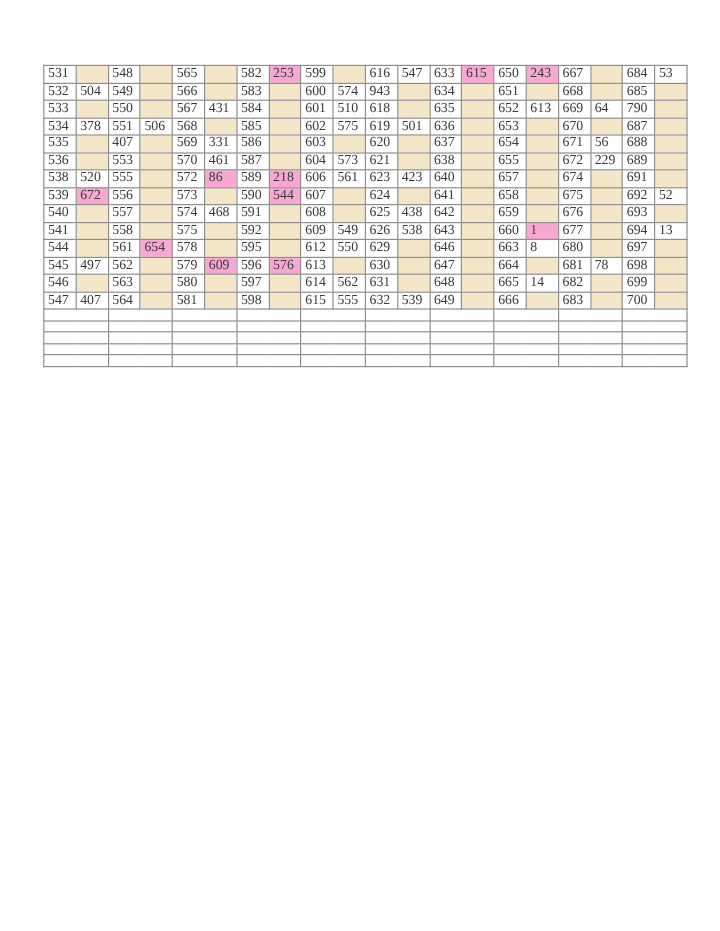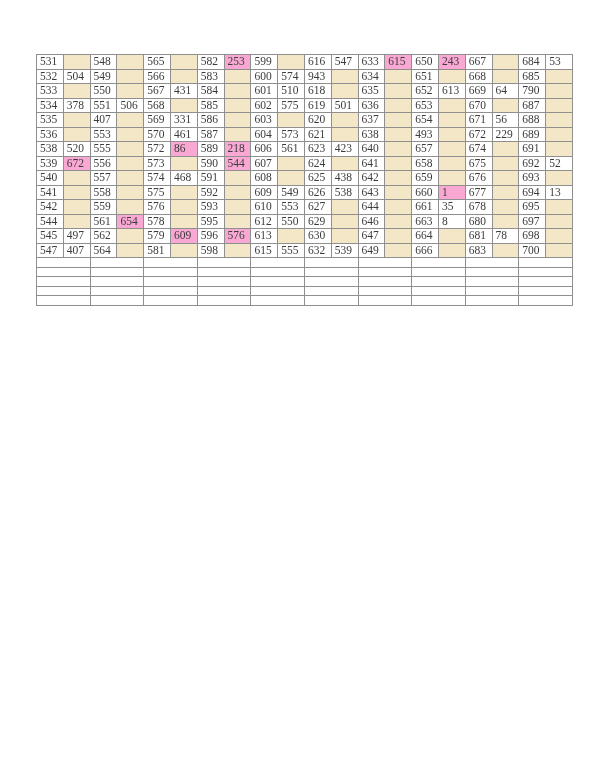--- a/index.html
+++ b/index.html
@@ -182,21 +182,21 @@
           <td>570</td>
           <td>461</td>
           <td>587</td>
           <td class="val-empty"></td>
           <td>604</td>
           <td>573</td>
           <td>621</td>
           <td class="val-empty"></td>
           <td>638</td>
           <td class="val-empty"></td>
-          <td>493</td>
+          <td>655</td>
           <td class="val-empty"></td>
           <td>672</td>
           <td>229</td>
           <td>689</td>
           <td class="val-empty"></td>
         </tr>
         <tr>
           <td>538</td>
           <td>520</td>
           <td>555</td>
@@ -278,42 +278,20 @@
           <td>643</td>
           <td class="val-empty"></td>
           <td>660</td>
           <td class="val-hl">1</td>
           <td>677</td>
           <td class="val-empty"></td>
           <td>694</td>
           <td>13</td>
         </tr>
         <tr>
-          <td>542</td>
-          <td class="val-empty"></td>
-          <td>559</td>
-          <td class="val-empty"></td>
-          <td>576</td>
-          <td class="val-empty"></td>
-          <td>593</td>
-          <td class="val-empty"></td>
-          <td>610</td>
-          <td>553</td>
-          <td>627</td>
-          <td class="val-empty"></td>
-          <td>644</td>
-          <td class="val-empty"></td>
-          <td>661</td>
-          <td>35</td>
-          <td>678</td>
-          <td class="val-empty"></td>
-          <td>695</td>
-          <td class="val-empty"></td>
-        </tr>
-        <tr>
           <td>544</td>
           <td class="val-empty"></td>
           <td>561</td>
           <td class="val-hl">654</td>
           <td>578</td>
           <td class="val-empty"></td>
           <td>595</td>
           <td class="val-empty"></td>
           <td>612</td>
           <td>550</td>
@@ -344,20 +322,42 @@
           <td>647</td>
           <td class="val-empty"></td>
           <td>664</td>
           <td class="val-empty"></td>
           <td>681</td>
           <td>78</td>
           <td>698</td>
           <td class="val-empty"></td>
         </tr>
         <tr>
+          <td>546</td>
+          <td class="val-empty"></td>
+          <td>563</td>
+          <td class="val-empty"></td>
+          <td>580</td>
+          <td class="val-empty"></td>
+          <td>597</td>
+          <td class="val-empty"></td>
+          <td>614</td>
+          <td>562</td>
+          <td>631</td>
+          <td class="val-empty"></td>
+          <td>648</td>
+          <td class="val-empty"></td>
+          <td>665</td>
+          <td>14</td>
+          <td>682</td>
+          <td class="val-empty"></td>
+          <td>699</td>
+          <td class="val-empty"></td>
+        </tr>
+        <tr>
           <td>547</td>
           <td>407</td>
           <td>564</td>
           <td class="val-empty"></td>
           <td>581</td>
           <td class="val-empty"></td>
           <td>598</td>
           <td class="val-empty"></td>
           <td>615</td>
           <td>555</td>

